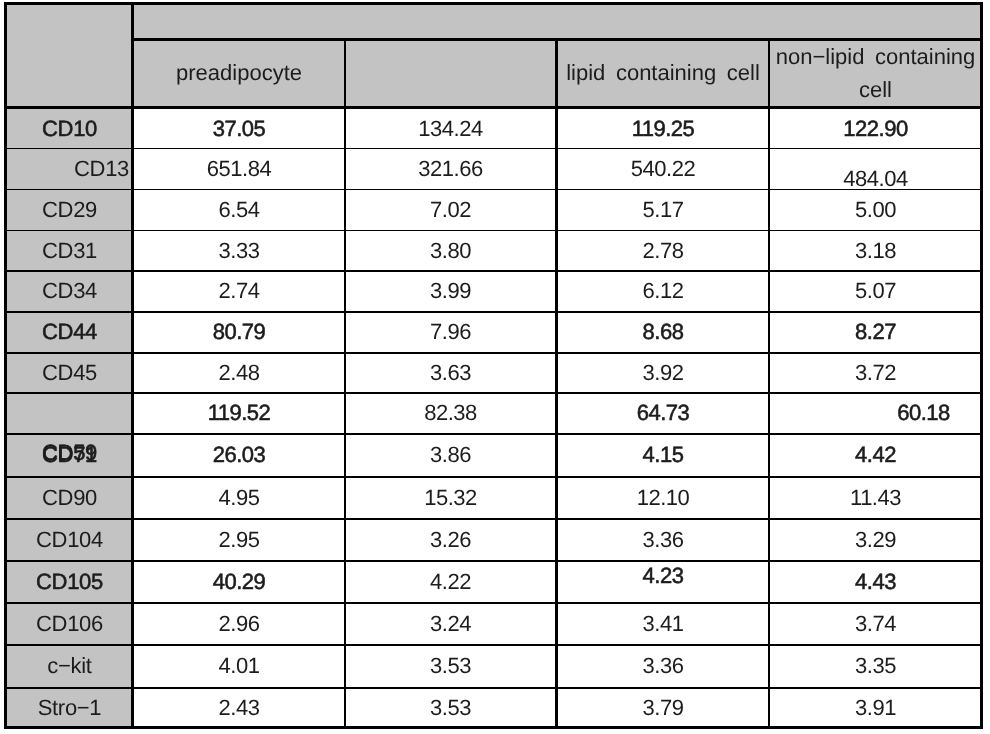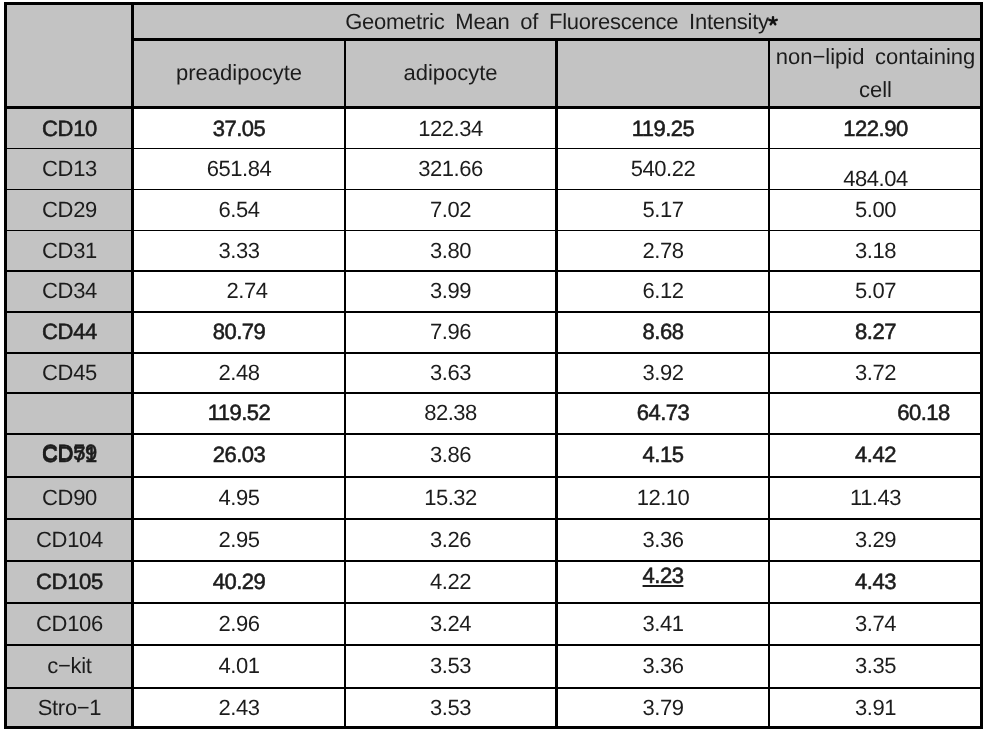--- a/index.html
+++ b/index.html
@@ -83,58 +83,49 @@
 </head>
 <body>
 
 <div id="page">
   <div id="table">
 
     <div class="band" id="bg-header"></div>
     <div class="band" id="bg-marker"></div>
 
 
-    <div class="cell title-cell" id="hd-title"><span>Geometric Mean of Fluorescence Intensity</span><span class="star"><svg width="12" height="12" viewBox="-6 -6 12 12" aria-hidden="true">
-            <g stroke="#121212" stroke-width="2.35" stroke-linecap="round">
-              <line x1="0" y1="0" x2="0" y2="-3.95"></line>
-              <line x1="0" y1="0" x2="3.76" y2="-1.22"></line>
-              <line x1="0" y1="0" x2="2.32" y2="3.19"></line>
-              <line x1="0" y1="0" x2="-2.32" y2="3.19"></line>
-              <line x1="0" y1="0" x2="-3.76" y2="-1.22"></line>
-            </g>
-          </svg></span></div>
 
     <div class="cell sub-cell" id="hd-col-0">preadipocyte</div>
-    <div class="cell sub-cell" id="hd-col-1">adipocyte</div>
+    <div class="cell sub-cell" id="hd-col-2">lipid containing cell</div>
     <div class="cell sub-cell" id="hd-col-3">non−lipid containing
 cell</div>
 
     <div id="body-cells">
         <div class="cell marker bold" style="left: 4px; top: 107.5px; width: 123px; height: 38.3px;">CD10</div>
         <div class="cell num bold" style="left: 130px; top: 107.5px; width: 210px; height: 38.3px;">37.05</div>
-        <div class="cell num" style="left: 342px; top: 107.5px; width: 209px; height: 38.3px;">122.34</div>
+        <div class="cell num" style="left: 342px; top: 107.5px; width: 209px; height: 38.3px;">134.24</div>
         <div class="cell num bold" style="left: 554px; top: 107.5px; width: 210px; height: 38.3px;">119.25</div>
         <div class="cell num bold" style="left: 766px; top: 107.5px; width: 211px; height: 38.3px;">122.90</div>
-        <div class="cell marker" style="left: 4px; top: 147.3px; width: 123px; height: 39.2px;">CD13</div>
+        <div class="cell marker" style="left: 4px; top: 147.3px; width: 123px; height: 39.2px; padding-left: 32px;">CD13</div>
         <div class="cell num" style="left: 130px; top: 147.3px; width: 210px; height: 39.2px;">651.84</div>
         <div class="cell num" style="left: 342px; top: 147.3px; width: 209px; height: 39.2px;">321.66</div>
         <div class="cell num" style="left: 554px; top: 147.3px; width: 210px; height: 39.2px;">540.22</div>
         <div class="cell num" style="left: 766px; top: 147.3px; width: 211px; height: 39.2px; margin-top: 10px;">484.04</div>
         <div class="cell marker" style="left: 4px; top: 188px; width: 123px; height: 39.5px;">CD29</div>
         <div class="cell num" style="left: 130px; top: 188px; width: 210px; height: 39.5px; text-align: center;">6.54</div>
         <div class="cell num" style="left: 342px; top: 188px; width: 209px; height: 39.5px;">7.02</div>
         <div class="cell num" style="left: 554px; top: 188px; width: 210px; height: 39.5px;">5.17</div>
         <div class="cell num" style="left: 766px; top: 188px; width: 211px; height: 39.5px;">5.00</div>
         <div class="cell marker" style="left: 4px; top: 229px; width: 123px; height: 39px;">CD31</div>
         <div class="cell num" style="left: 130px; top: 229px; width: 210px; height: 39px;">3.33</div>
         <div class="cell num" style="left: 342px; top: 229px; width: 209px; height: 39px;">3.80</div>
         <div class="cell num" style="left: 554px; top: 229px; width: 210px; height: 39px;">2.78</div>
         <div class="cell num" style="left: 766px; top: 229px; width: 211px; height: 39px;">3.18</div>
         <div class="cell marker" style="left: 4px; top: 269.5px; width: 123px; height: 39.5px;">CD34</div>
-        <div class="cell num" style="left: 138px; top: 269.5px; width: 210px; height: 38px;">2.74</div>
+        <div class="cell num" style="left: 130px; top: 269.5px; width: 210px; height: 38px;">2.74</div>
         <div class="cell num" style="left: 342px; top: 269.5px; width: 209px; height: 39.5px;">3.99</div>
         <div class="cell num" style="left: 554px; top: 269.5px; width: 210px; height: 39.5px;">6.12</div>
         <div class="cell num" style="left: 766px; top: 269.5px; width: 211px; height: 39.5px;">5.07</div>
         <div class="cell marker bold" style="left: 4px; top: 310.5px; width: 123px; height: 39.5px;">CD44</div>
         <div class="cell num bold" style="left: 130px; top: 310.5px; width: 210px; height: 39.5px;">80.79</div>
         <div class="cell num" style="left: 342px; top: 310.5px; width: 209px; height: 39.5px;">7.96</div>
         <div class="cell num bold" style="left: 554px; top: 310.5px; width: 210px; height: 39.5px; border-radius: 19px;">8.68</div>
         <div class="cell num bold" style="left: 766px; top: 310.5px; width: 211px; height: 39.5px;">8.27</div>
         <div class="cell marker" style="left: 4px; top: 351.5px; width: 123px; height: 38.5px;">CD45</div>
         <div class="cell num" style="left: 130px; top: 351.5px; width: 210px; height: 38.5px;">2.48</div>
@@ -157,21 +148,21 @@
         <div class="cell num" style="left: 554px; top: 475.5px; width: 210px; height: 40.5px;">12.10</div>
         <div class="cell num" style="left: 766px; top: 475.5px; width: 211px; height: 40.5px;">11.43</div>
         <div class="cell marker" style="left: 4px; top: 517.5px; width: 123px; height: 40.5px;">CD104</div>
         <div class="cell num" style="left: 130px; top: 517.5px; width: 210px; height: 40.5px;">2.95</div>
         <div class="cell num" style="left: 342px; top: 517.5px; width: 209px; height: 40.5px;">3.26</div>
         <div class="cell num" style="left: 554px; top: 517.5px; width: 210px; height: 40.5px;">3.36</div>
         <div class="cell num" style="left: 766px; top: 517.5px; width: 211px; height: 40.5px;">3.29</div>
         <div class="cell marker bold" style="left: 4px; top: 559.5px; width: 123px; height: 40.5px;">CD105</div>
         <div class="cell num bold" style="left: 130px; top: 559.5px; width: 210px; height: 40.5px;">40.29</div>
         <div class="cell num" style="left: 342px; top: 559.5px; width: 209px; height: 40.5px;">4.22</div>
-        <div class="cell num bold" style="left: 554px; top: 559.5px; width: 210px; height: 28px; text-decoration: underline;">4.23</div>
+        <div class="cell num bold" style="left: 554px; top: 559.5px; width: 210px; height: 28px;">4.23</div>
         <div class="cell num bold" style="left: 766px; top: 559.5px; width: 211px; height: 40.5px;">4.43</div>
         <div class="cell marker" style="left: 4px; top: 601.5px; width: 123px; height: 40.5px;">CD106</div>
         <div class="cell num" style="left: 130px; top: 601.5px; width: 210px; height: 40.5px;">2.96</div>
         <div class="cell num" style="left: 342px; top: 601.5px; width: 209px; height: 40.5px;">3.24</div>
         <div class="cell num" style="left: 554px; top: 601.5px; width: 210px; height: 40.5px;">3.41</div>
         <div class="cell num" style="left: 766px; top: 601.5px; width: 211px; height: 40.5px;">3.74</div>
         <div class="cell marker" style="left: 4px; top: 643.5px; width: 123px; height: 41.5px;">c−kit</div>
         <div class="cell num" style="left: 130px; top: 643.5px; width: 210px; height: 41.5px;">4.01</div>
         <div class="cell num" style="left: 342px; top: 643.5px; width: 209px; height: 41.5px;">3.53</div>
         <div class="cell num" style="left: 554px; top: 643.5px; width: 210px; height: 41.5px;">3.36</div>

